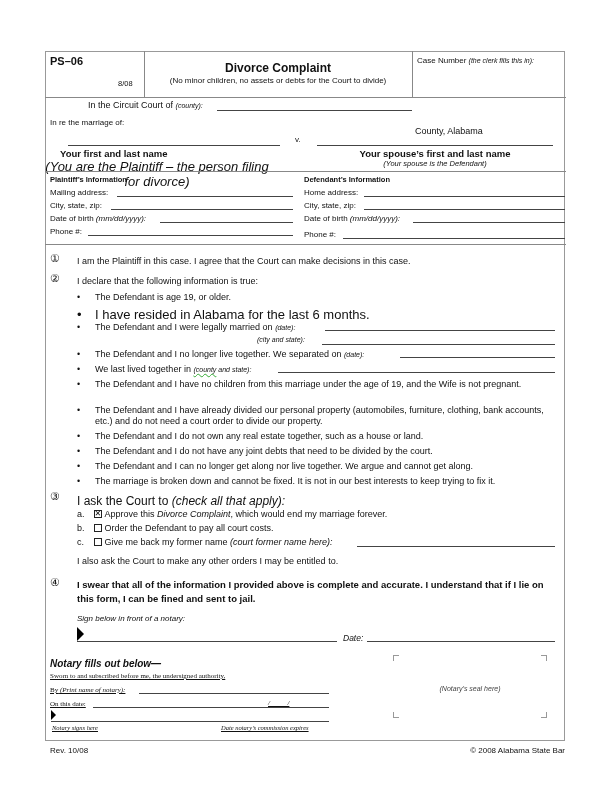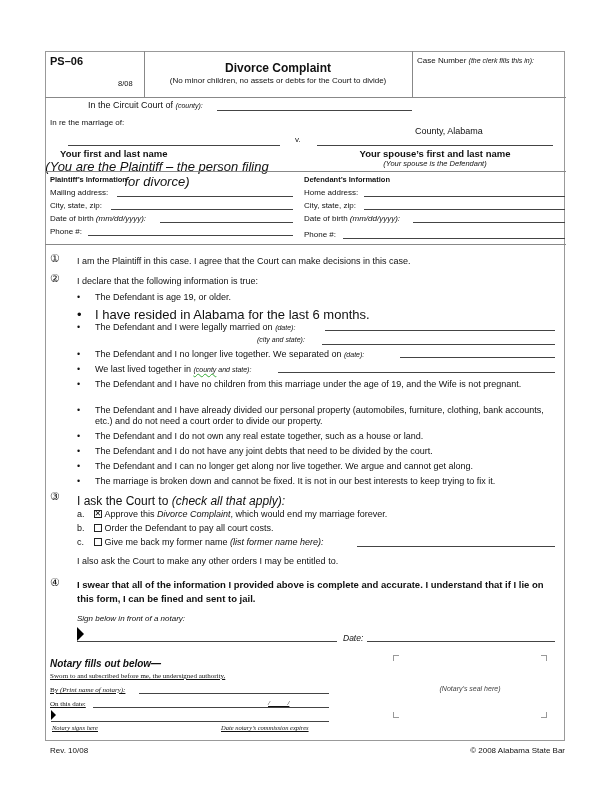--- a/index.html
+++ b/index.html
@@ -127,21 +127,21 @@
   <span class="cb checked"></span><span>Approve this</span>
   <span class="it">Divorce Complaint</span><span>, which would end my marriage forever.</span>
 </div>
 <div class="abs" style="left:77px; top:523px; font-size:9px;">
   <span style="display:inline-block; width:14px;">b.</span>
   <span class="cb"></span><span>Order the Defendant to pay all court costs.</span>
 </div>
 <div class="abs" style="left:77px; top:537px; font-size:9px;">
   <span style="display:inline-block; width:14px;">c.</span>
   <span class="cb"></span><span>Give me back my former name</span>
-  <span class="it">(list former name here):</span>
+  <span class="it">(court former name here):</span>
 </div>
 <div class="uline" style="left:357px; top:546px; width:198px;"></div>
 <div class="abs" style="left:77px; top:556px; font-size:9px;">I also ask the Court to make any other orders I may be entitled to.</div>
 
 <div class="abs num" style="left:50px; top:576px;">④</div>
 <div class="abs b" style="left:77px; top:578px; width:480px; font-size:9.5px; line-height:14px;">I swear that all of the information I provided above is complete and accurate. I understand that if I lie on this form, I can be fined and sent to jail.</div>
 <div class="abs it" style="left:77px; top:614px; font-size:8px;">Sign below in front of a notary:</div>
 <div class="tri" style="left:77px; top:627px;"></div>
 <div class="uline" style="left:77px; top:641px; width:260px;"></div>
 <div class="abs it" style="left:343px; top:633px; font-size:8.5px;">Date:</div>

